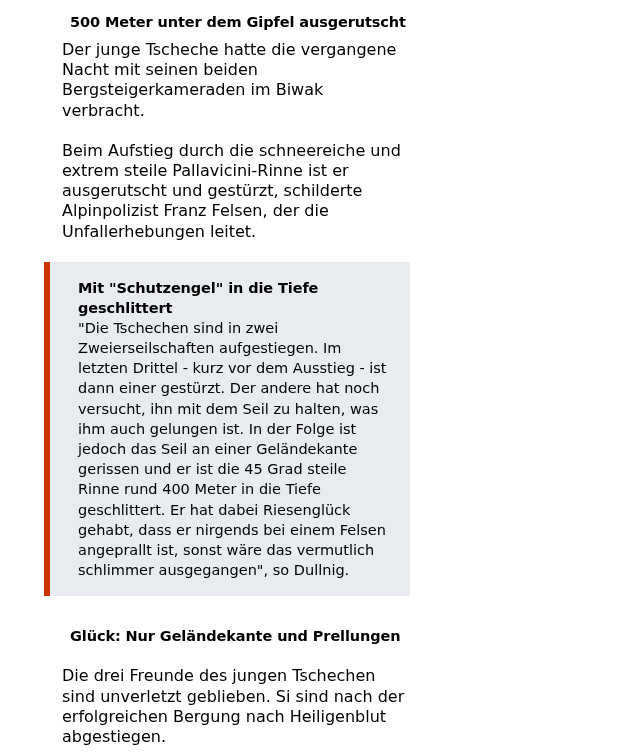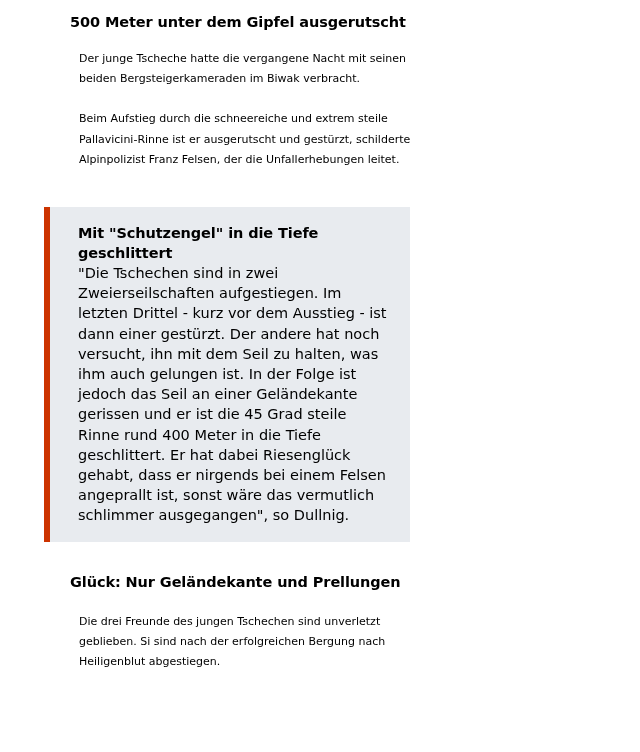--- a/index.html
+++ b/index.html
@@ -25,23 +25,23 @@
   }
   .sec-head {
     font-size: 14.5px;
     font-weight: bold;
     line-height: 20px;
     margin: 8px;
     padding: 0;
     letter-spacing: -0.1px;
   }
   p.body-par {
-    font-size: 11px;
+    font-size: 16px;
     line-height: 20.2px;
-    margin: 17px;
+    margin: 0;
     padding: 0;
     max-width: 348px;
   }
   p.body-par.spaced {
     margin-top: 20px;
   }
   .callout {
     margin: 0 0 0 44px;
     width: 366px;
     box-sizing: border-box;

